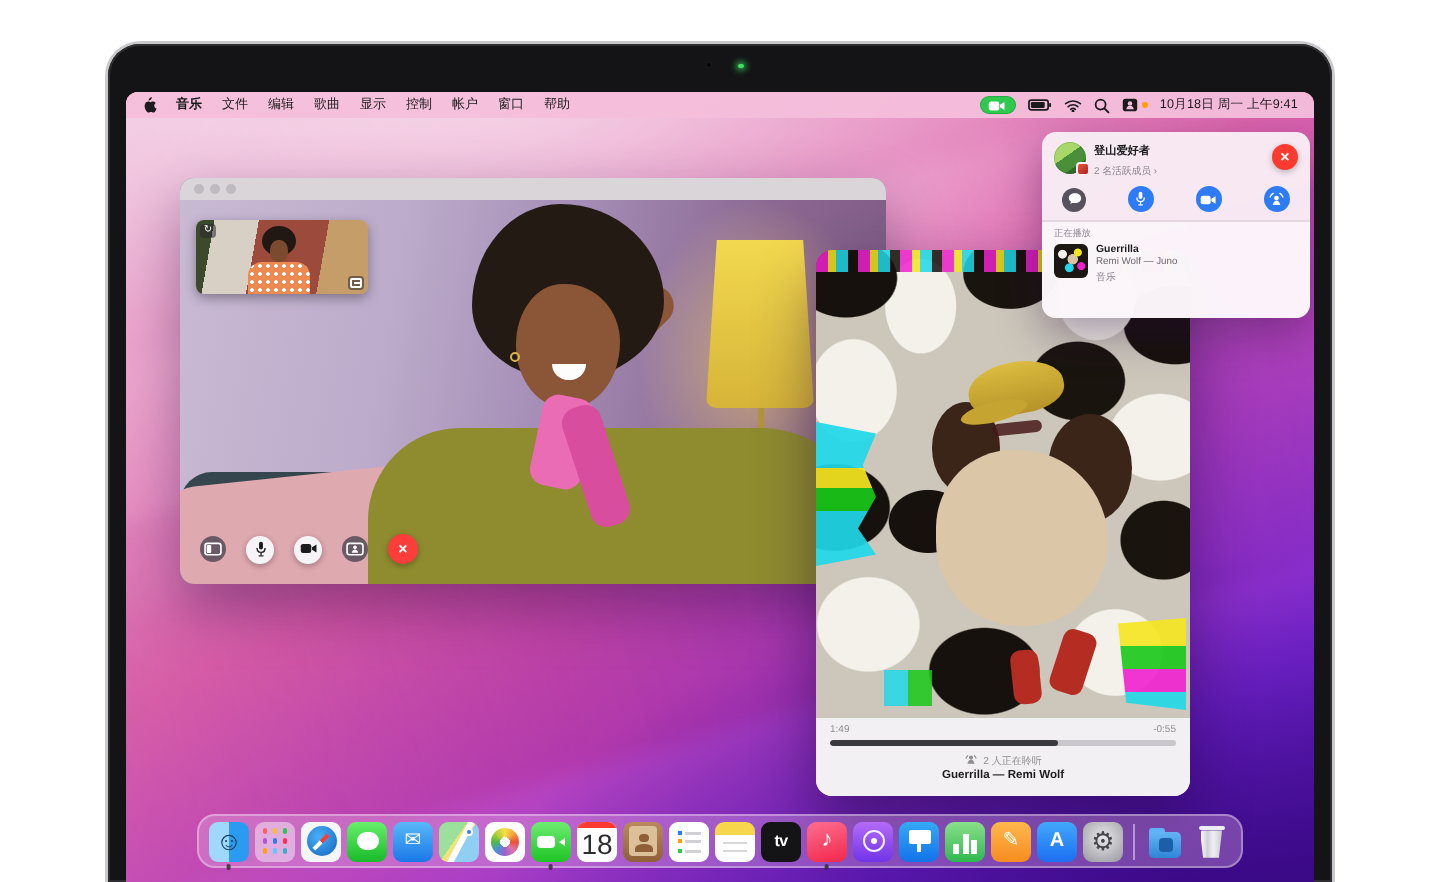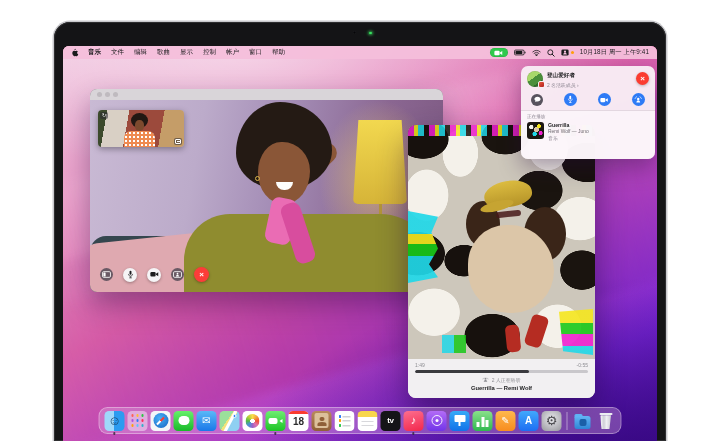--- a/index.html
+++ b/index.html
@@ -177,21 +177,21 @@
   .maps-pin { position:absolute; right:3px; top:3px; width:4px; height:4px; border-radius:50%; background:#2e7bf6; border:.8px solid #fff; }
   .di-photos { background:#fff; }
   .ph-wheel { width:14px; height:14px; border-radius:50%;
     background:radial-gradient(circle,#fff 0 2.4px,rgba(255,255,255,0) 2.5px),
       conic-gradient(#f8e04a,#f5a33d,#ef4f36,#e071ad,#9a62c9,#4a90d9,#50b848,#b6ce39,#f8e04a); }
   .di-facetime { background:linear-gradient(180deg,#6ded71,#1dc425); }
   .ftc-body { position:absolute; left:3.4px; top:7px; width:9px; height:6.4px; background:#fff; border-radius:2px; }
   .ftc-lens { position:absolute; right:3px; top:8px; width:0; height:0; border-top:2.4px solid transparent; border-bottom:2.4px solid transparent; border-right:3.6px solid #fff; }
   .di-calendar { background:#fff; flex-direction:column; }
   .cal-band { position:absolute; top:0; left:0; right:0; height:3px; background:#fb3b30; }
-  .di-calendar .g { font-size:10px; font-weight:bold; color:#2c2c2e; margin-top:3px; }
+  .di-calendar .g { font-size:14px; font-weight:normal; color:#2c2c2e; margin-top:3px; }
   .di-contacts { background:linear-gradient(180deg,#b98a5c,#8f6038); }
   .ct-page { position:absolute; inset:2.5px 3px; background:#dcc09a; border-radius:2px; }
   .ct-head { position:absolute; left:8px; top:6px; width:4.5px; height:4.5px; border-radius:50%; background:#8f6038; }
   .ct-torso { position:absolute; left:6px; top:11px; width:8.5px; height:4.5px; border-radius:50% 50% 0 0; background:#8f6038; }
   .di-reminders { background:#fff;
     background-image:
       linear-gradient(#d1d1d6,#d1d1d6), linear-gradient(#d1d1d6,#d1d1d6), linear-gradient(#d1d1d6,#d1d1d6),
       radial-gradient(circle,#2e7bf6 1.1px,transparent 1.3px), radial-gradient(circle,#ff9f0a 1.1px,transparent 1.3px), radial-gradient(circle,#30c84e 1.1px,transparent 1.3px);
     background-repeat:no-repeat;
     background-size:8px 1.5px, 8px 1.5px, 8px 1.5px, 3px 3px, 3px 3px, 3px 3px;

